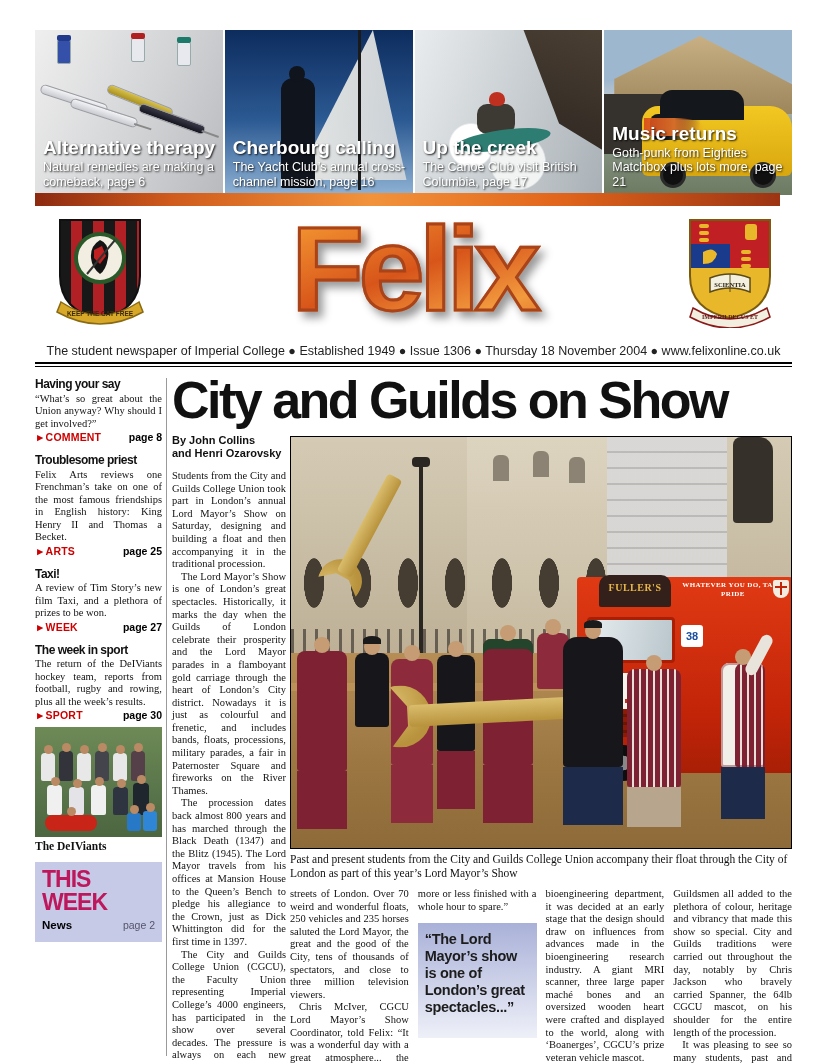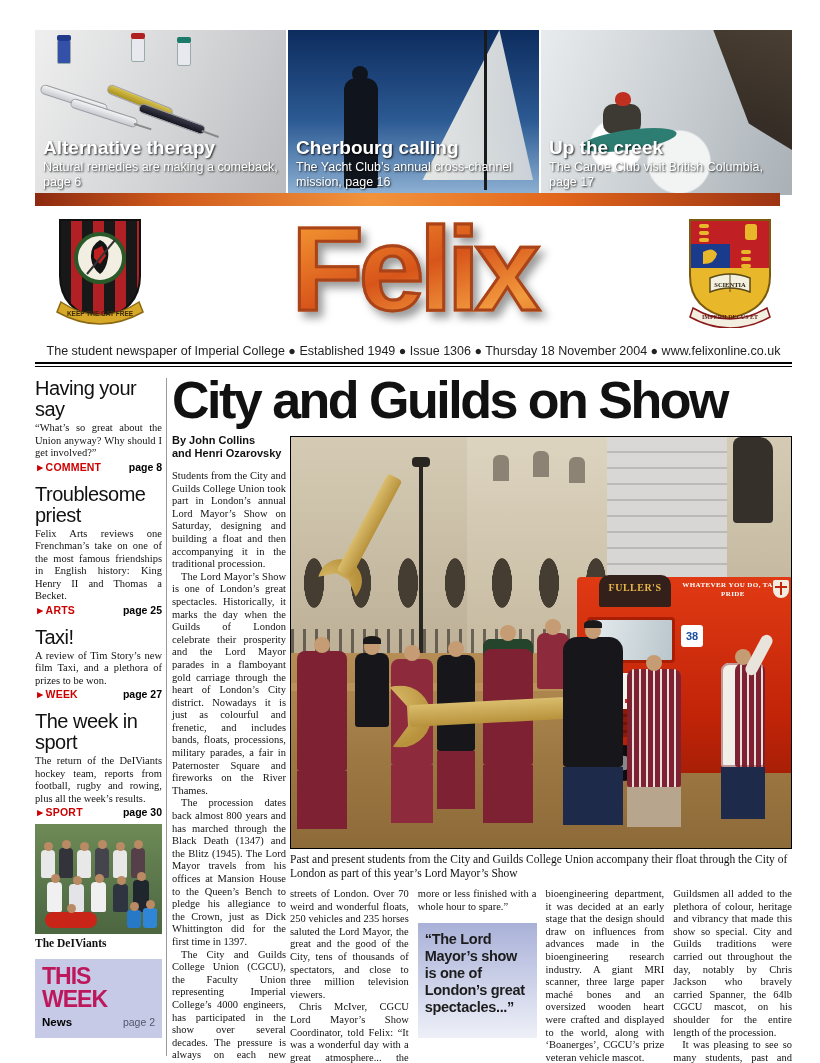--- a/index.html
+++ b/index.html
@@ -78,21 +78,21 @@
   .rule-double { position:absolute; left:35px; top:362px; width:757px; height:5px;
                  border-top:2px solid #000; border-bottom:1px solid #000; }
 
   
   .sidebar { position:absolute; left:35px; top:378px; width:127px; }
   .vdiv { position:absolute; left:166px; top:378px; width:1px; height:678px; background:#9a9a9a; }
   .main { position:absolute; left:172px; top:374px; width:620px; }
 
   
   .sb-section { margin-bottom:11px; }
-  .sb-h { font-family:"Liberation Sans",sans-serif; font-weight:normal; font-size:20px;
+  .sb-h { font-family:"Liberation Sans",sans-serif; font-weight:bold; font-size:12px;
           letter-spacing:-.5px; line-height:1.05; margin-bottom:2px; }
   .sb-body { font-size:10.5px; line-height:12.5px; text-align:justify; }
   .sb-link-row { display:flex; justify-content:space-between; align-items:baseline;
                  font-family:"Liberation Sans",sans-serif; font-weight:bold; font-size:10.5px; margin-top:1px;}
   .sb-link { color:#cc0000; letter-spacing:.2px; }
   .sb-page { color:#000; }
   .sb-link-row.stacked { flex-wrap:wrap; }
   .sb-link-row.stacked .sb-link { width:100%; }
   .sb-link-row.stacked .sb-page { margin-left:auto; }
 
@@ -233,20 +233,34 @@
     <div class="teaser">
       <div class="art3">
         <div class="rock"></div>
         <div class="paddler"></div>
         <div class="helmet"></div>
         <div class="canoe"></div>
       </div>
       <div class="teaser-text">
         <div class="t-title">Up the creek</div>
         <div class="t-sub">The Canoe Club visit British Columbia, page 17</div>
+      </div>
+    </div>
+    <div class="teaser">
+      <div class="art4">
+        <div class="roof"></div>
+        <div class="wall"></div>
+        <div class="taxi"></div>
+        <div class="flame"></div>
+        <div class="wheel" style="left:56px;top:132px;"></div>
+        <div class="wheel" style="left:146px;top:132px;"></div>
+      </div>
+      <div class="teaser-text">
+        <div class="t-title">Music returns</div>
+        <div class="t-sub">Goth-punk from Eighties Matchbox plus lots more, page 21</div>
       </div>
     </div>
   </div>
 
   <div class="fire-rule"></div>
 
   <div class="masthead">
     <svg class="crest" style="left:18px;" width="94" height="112" viewBox="0 0 94 112">
       <defs>
           <clipPath id="sh1">

